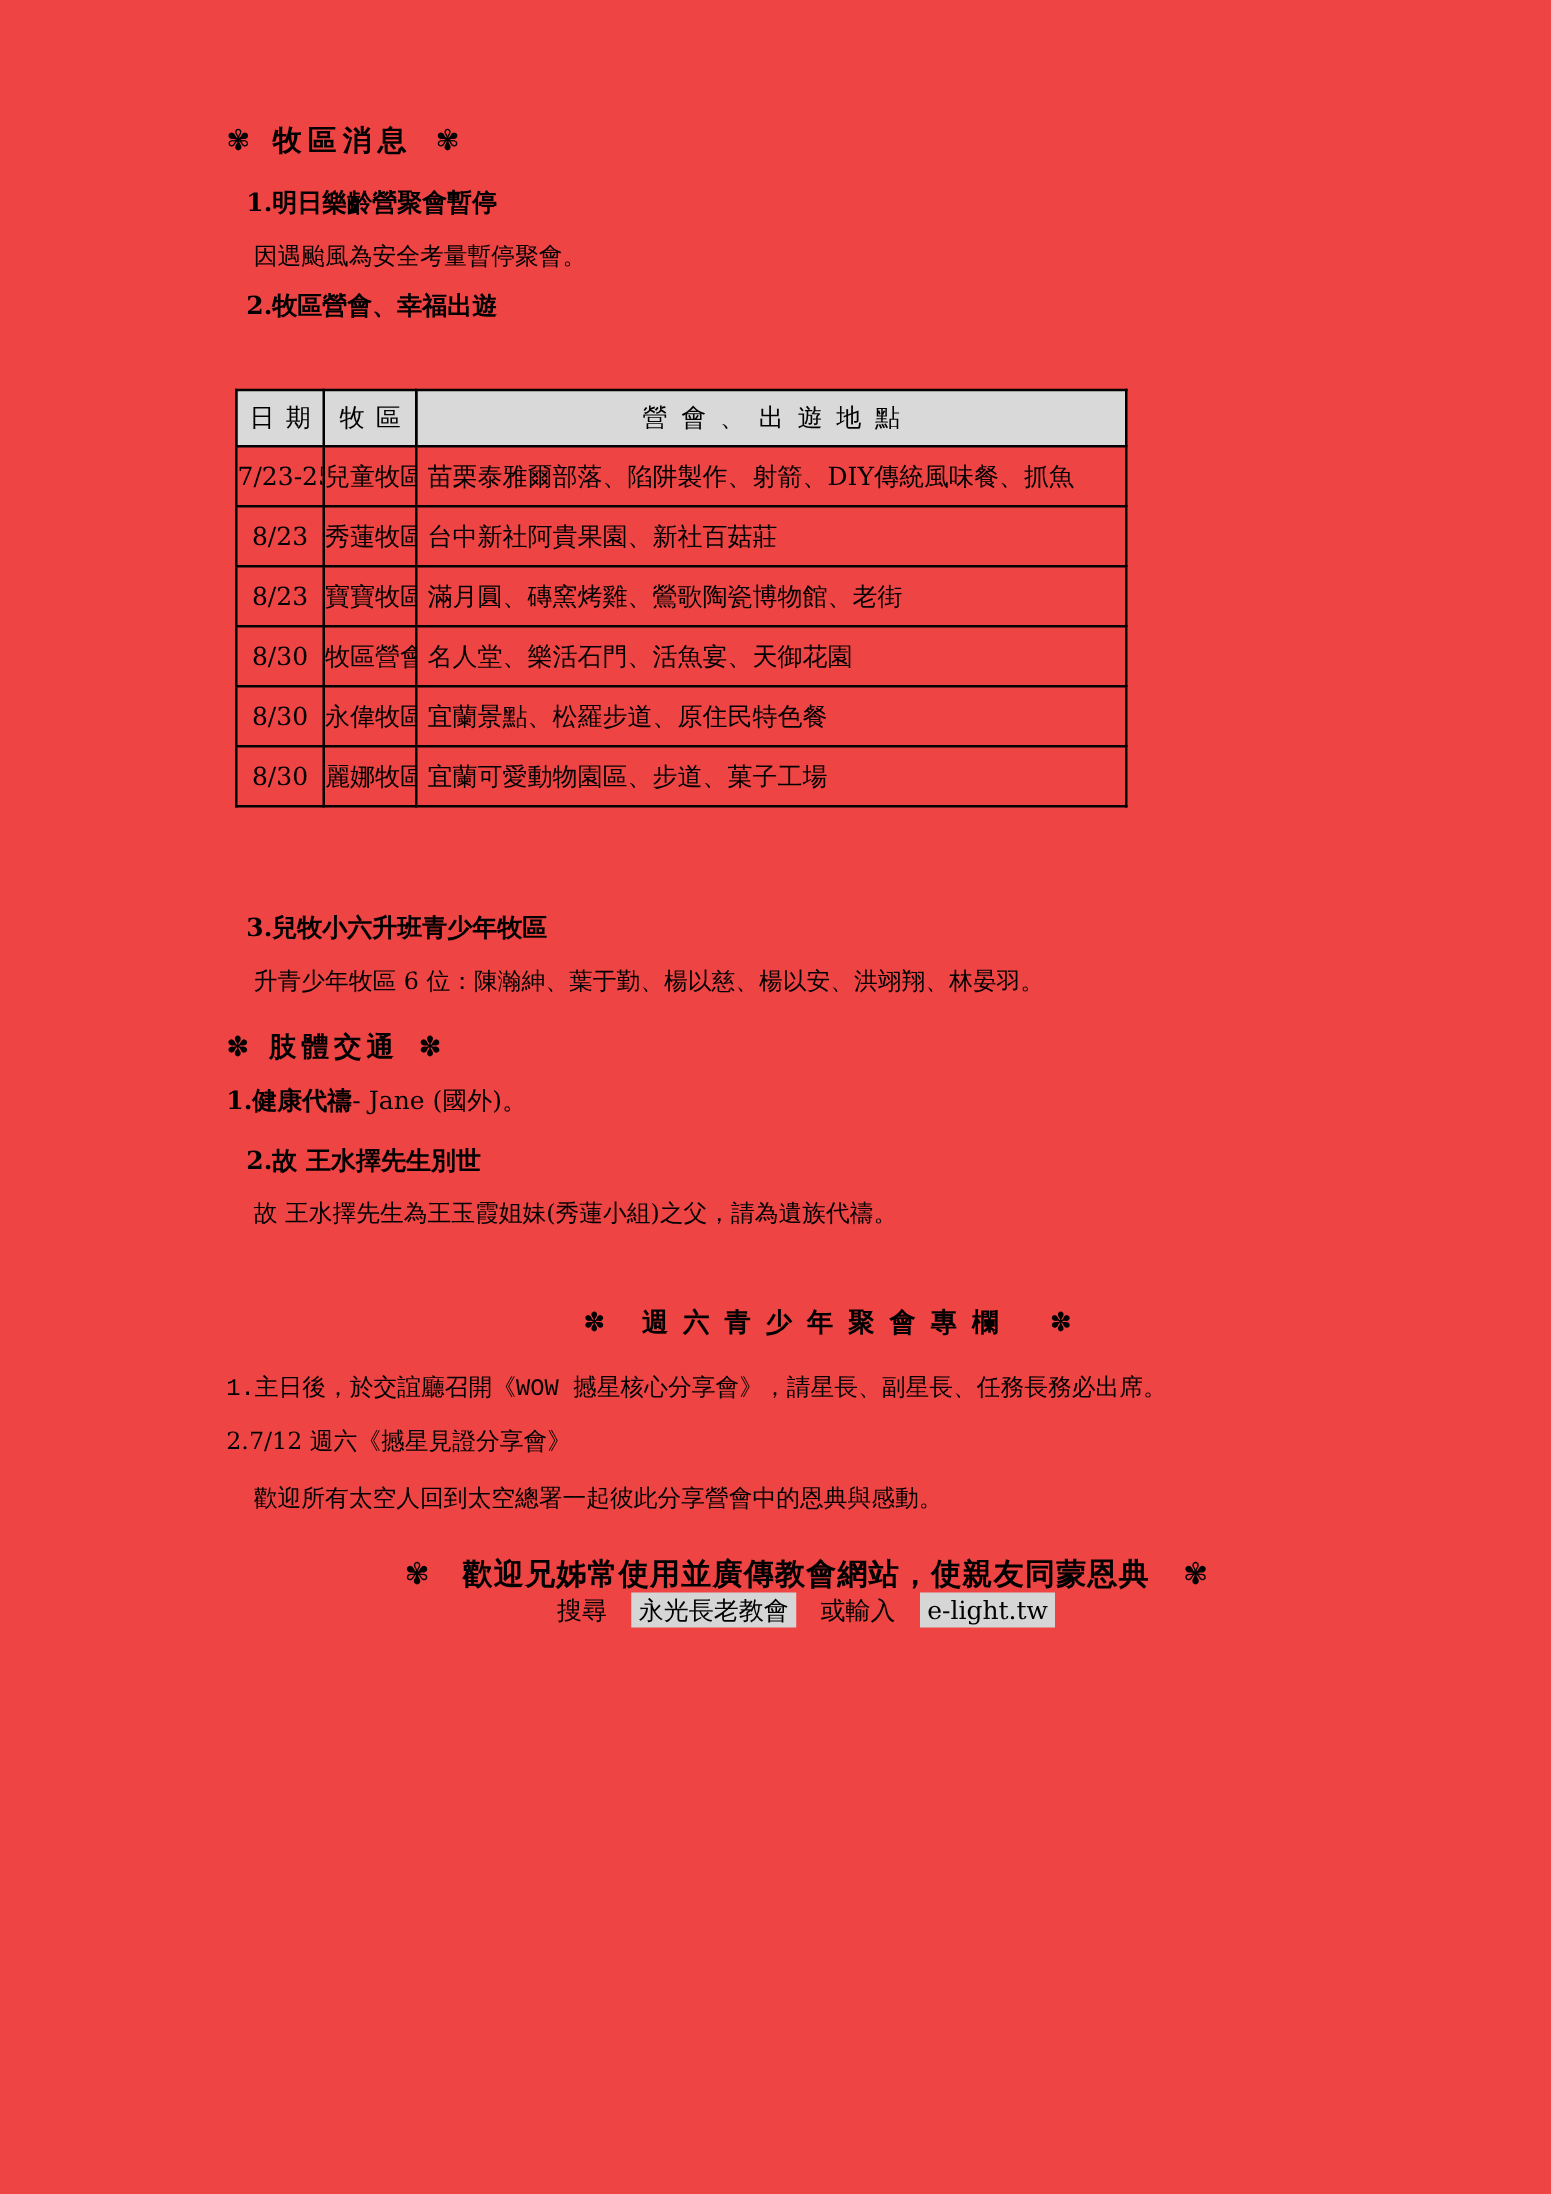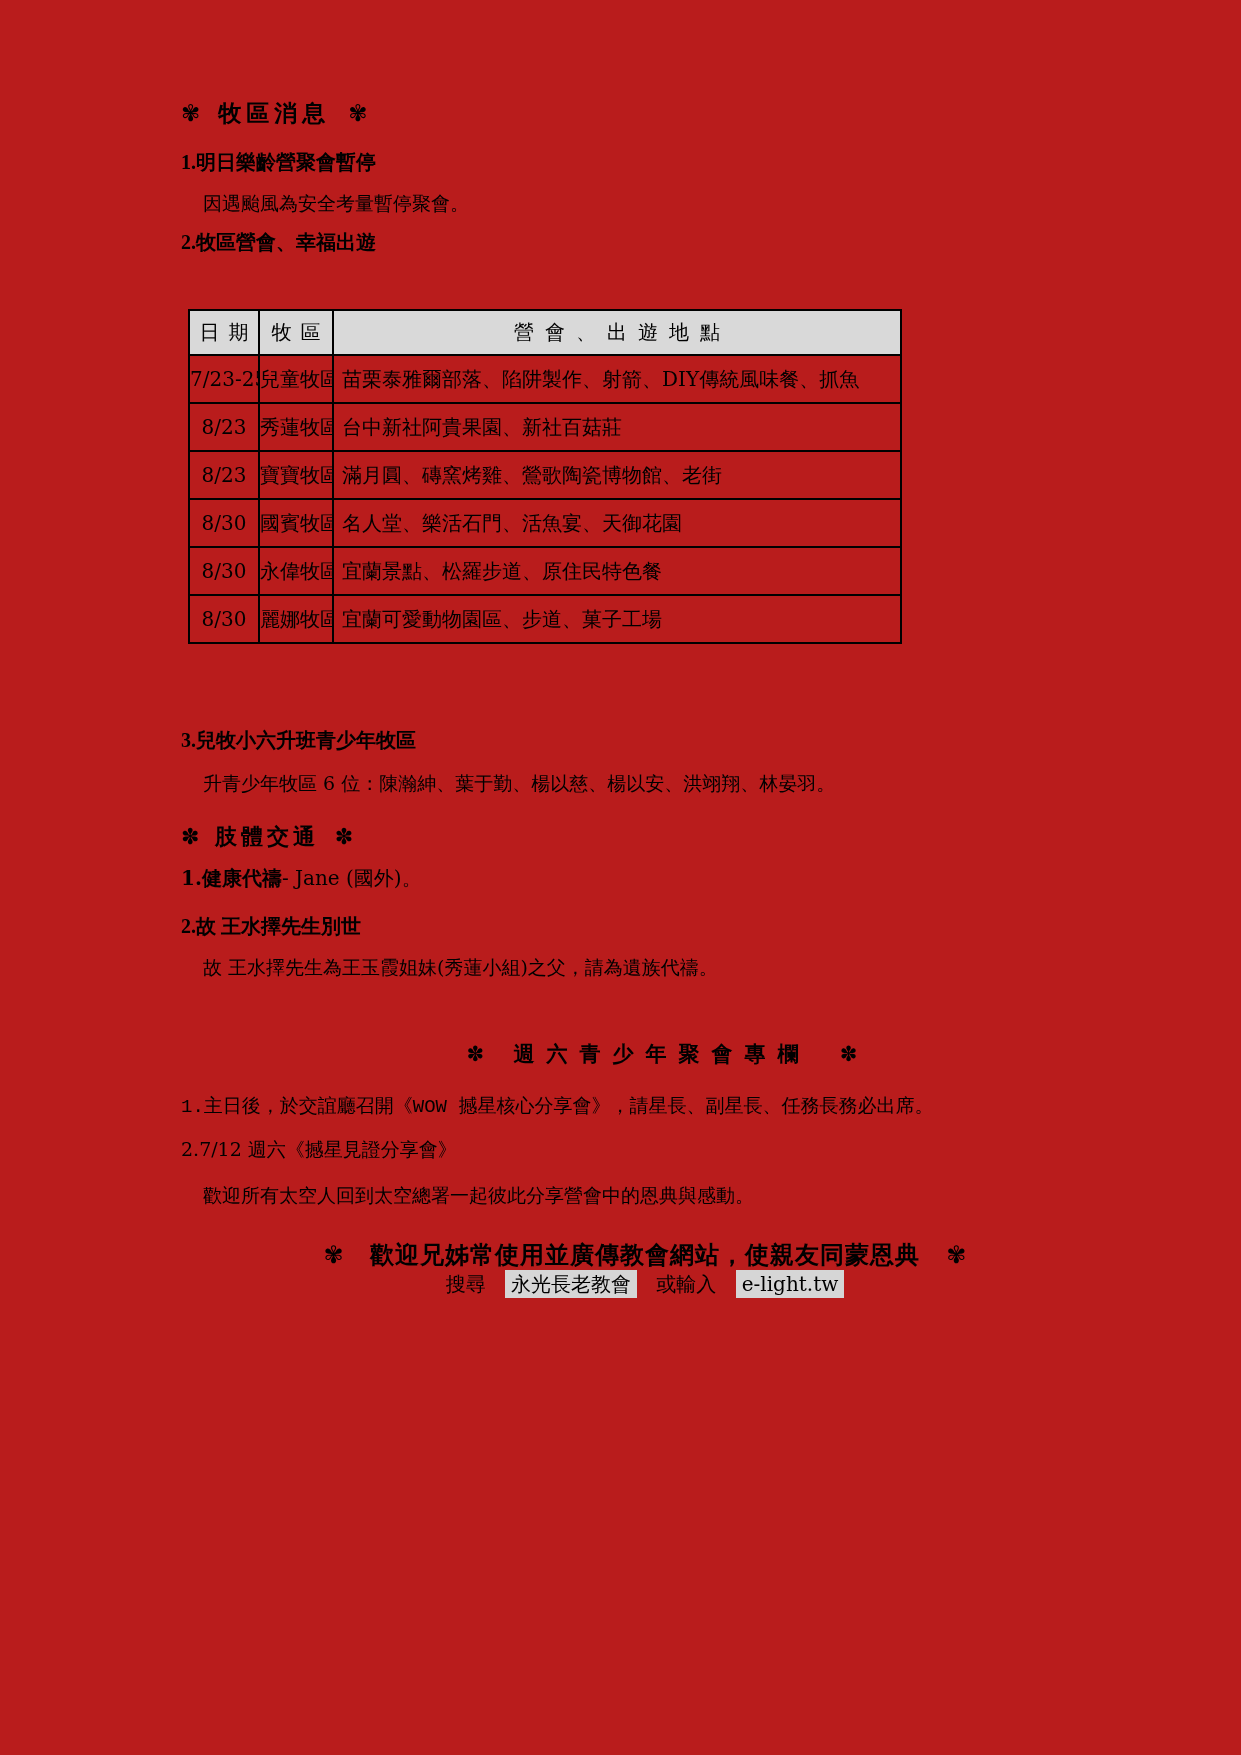--- a/index.html
+++ b/index.html
@@ -1,30 +1,30 @@
 <!DOCTYPE html>
 <html><head>
 <meta charset="utf-8">
 <style>
   html,body { margin:0; padding:0; background:#ffffff; }
   .page {
     position:relative;
     width:1241px; height:1755px;
-    background:#b91c1c;
+    background:#ef4444;
     color:#000000;
     font-family:"DejaVu Serif","Liberation Serif",serif;
     overflow:hidden;
   }
   .content { position:absolute; left:181px; top:98px; width:882px; }
 
   .doc-title { font-size:23px; font-weight:bold; line-height:30px; }
   .doc-title .title-text { letter-spacing:5px; margin:0 10px; }
   .florette { font-weight:normal; }
 
-  .num-heading { font-size:20px; font-weight:bold; line-height:28px; margin:0;font-family:Liberation Serif, serif; }
+  .num-heading { font-size:20px; font-weight:bold; line-height:28px; margin:16px; }
   .m-item1 { margin-top:20px; }
   .m-item2 { margin-top:12px; }
   .m-item3 { margin-top:82px; }
 
   .body-text { font-size:19px; line-height:26px; margin:0; padding-left:22px; }
   .m-body1 { margin-top:14px; }
   .m-body3 { margin-top:16px; }
 
   .camp-table {
     margin:53px 0 0 7px;
@@ -127,21 +127,21 @@
             <td>秀蓮牧區</td>
             <td>台中新社阿貴果園、新社百菇莊</td>
           </tr>
           <tr>
             <td>8/23</td>
             <td>寶寶牧區</td>
             <td>滿月圓、磚窯烤雞、鶯歌陶瓷博物館、老街</td>
           </tr>
           <tr>
             <td>8/30</td>
-            <td>國賓牧區</td>
+            <td>牧區營會</td>
             <td>名人堂、樂活石門、活魚宴、天御花園</td>
           </tr>
           <tr>
             <td>8/30</td>
             <td>永偉牧區</td>
             <td>宜蘭景點、松羅步道、原住民特色餐</td>
           </tr>
           <tr>
             <td>8/30</td>
             <td>麗娜牧區</td>

